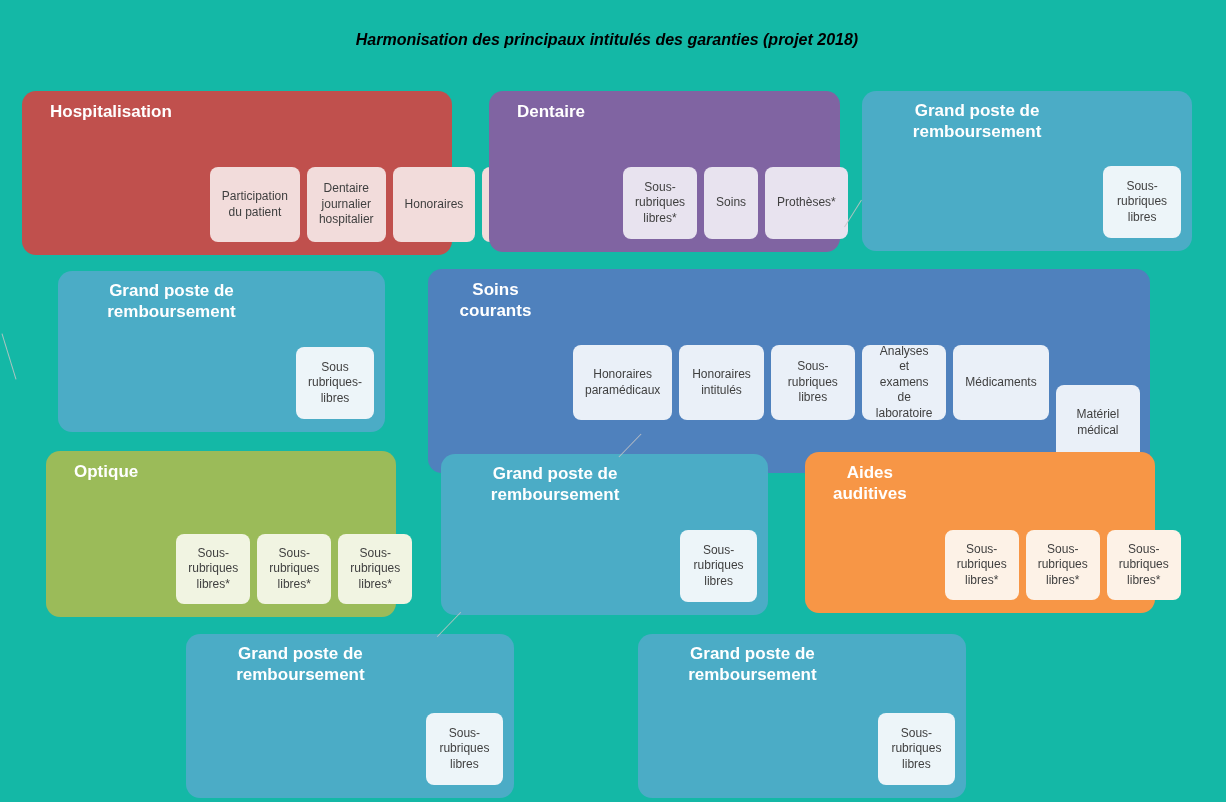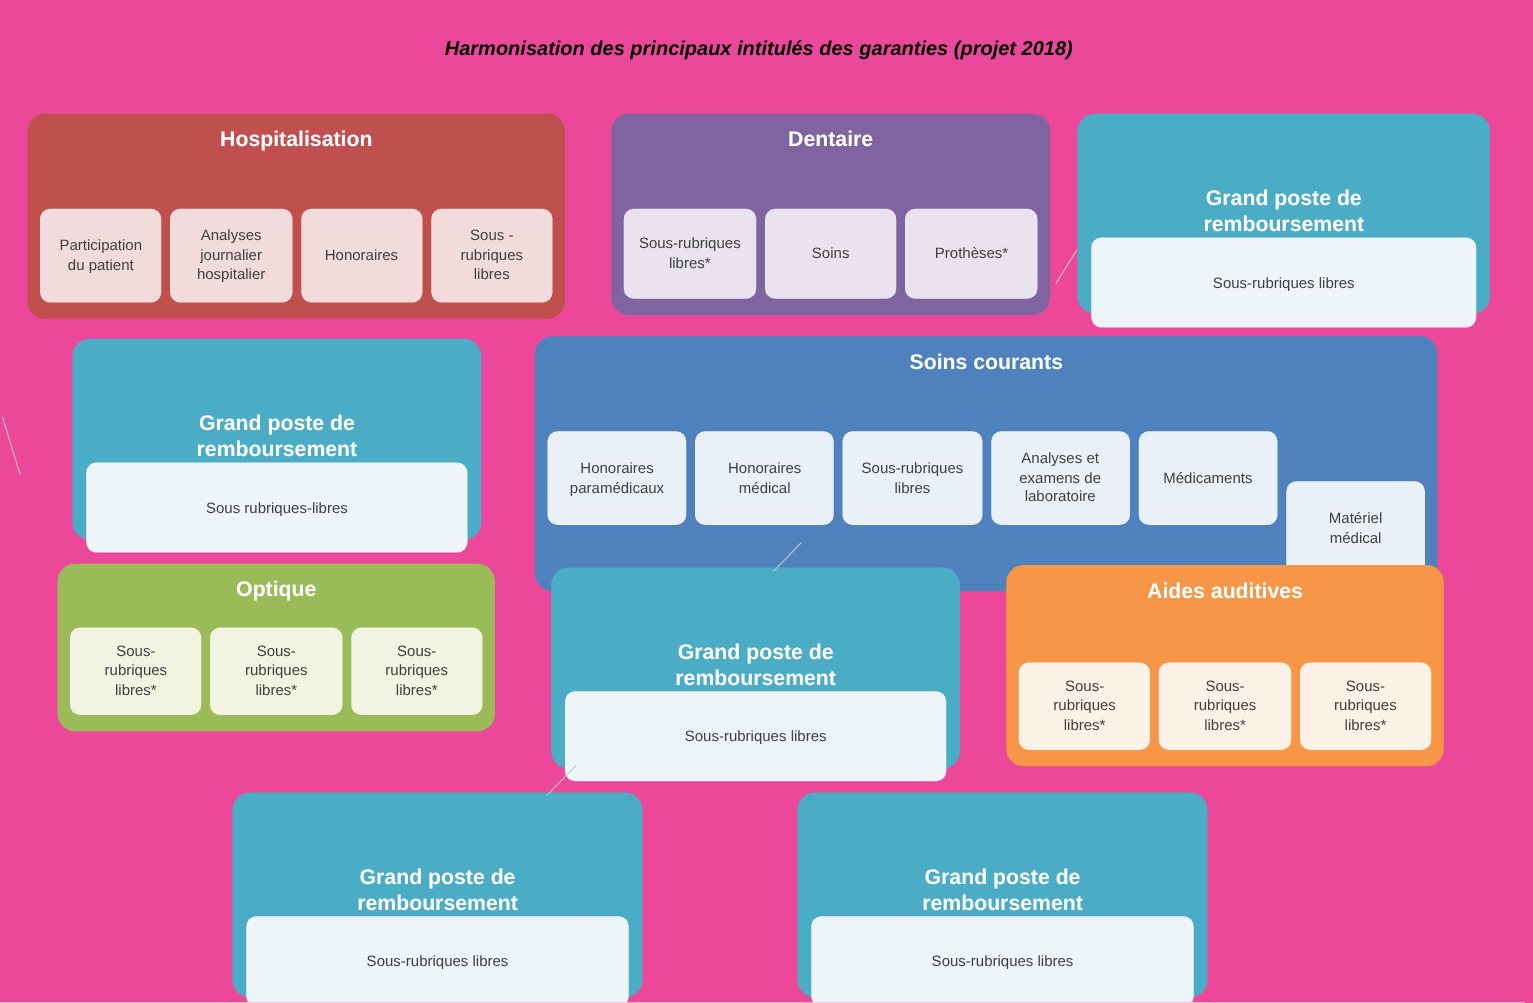--- a/index.html
+++ b/index.html
@@ -1,32 +1,32 @@
 <!DOCTYPE html>
 <html><head>
 <meta charset="utf-8">
 <style>
   html,body{margin:0;padding:0;background:#ffffff;}
   body{font-family:"Liberation Sans","DejaVu Sans",sans-serif;}
-  #canvas{position:relative;width:1226px;height:802px;background:#ec4899;overflow:hidden;}
+  #canvas{position:relative;width:1226px;height:802px;background:#14b8a6;overflow:hidden;}
 
   .page-title{
     position:absolute;top:31px;left:0;width:1214px;
     text-align:center;font-size:16px;font-weight:bold;font-style:italic;color:#000000;
   }
 
   .group{
-    position:absolute;border-radius:14px;display:flex;flex-direction:column;
+    position:absolute;border-radius:14px;display:flex;
     color:#ffffff;box-sizing:border-box;
   }
   .gtitle{
     margin:0;padding:11px 28px 0;text-align:center;
     font-size:17px;font-weight:bold;line-height:1.22;color:#ffffff;
   }
-  .group.single .gtitle{padding:10px 42px 0;margin-top:48px;}
+  .group.single .gtitle{padding:10px 42px 0;}
 
   .subs{
     margin-top:auto;display:flex;gap:7px;align-items:stretch;
     padding:0 10px 13px;
   }
   .group.single .subs{padding:0 11px 13px;}
 
   .sub{
     flex:1;height:75px;border-radius:8px;color:#3F3F3F;
     display:flex;align-items:center;justify-content:center;
@@ -46,21 +46,21 @@
 <body>
 
 <div id="canvas">
 
   <div class="page-title">Harmonisation des principaux intitulés des garanties (projet 2018)</div>
 
   <section class="group" style="left: 22px; top: 91px; width: 430px; height: 164px; background: rgb(192, 80, 77);">
     <h2 class="gtitle">Hospitalisation</h2>
     <div class="subs">
       <div class="sub" style="background: rgb(242, 220, 219);">Participation du patient</div>
-      <div class="sub" style="background: rgb(242, 220, 219);">Analyses journalier hospitalier</div>
+      <div class="sub" style="background: rgb(242, 220, 219);">Dentaire journalier hospitalier</div>
       <div class="sub" style="background: rgb(242, 220, 219);">Honoraires</div>
       <div class="sub" style="background: rgb(242, 220, 219);">Sous - rubriques libres</div>
     </div>
   </section>
 
   <section class="group sub-h72" style="left: 489px; top: 91px; width: 351px; height: 161px; background: rgb(128, 100, 162);">
     <h2 class="gtitle">Dentaire</h2>
     <div class="subs">
       <div class="sub" style="background: rgb(232, 227, 239);">Sous-rubriques libres*</div>
       <div class="sub" style="background: rgb(232, 227, 239);">Soins</div>
@@ -79,29 +79,29 @@
     <h2 class="gtitle">Grand poste de remboursement</h2>
     <div class="subs">
       <div class="sub" style="background: rgb(237, 245, 249);">Sous rubriques-libres</div>
     </div>
   </section>
 
   <section class="group" style="left: 428px; top: 269px; width: 722px; height: 204px; background: rgb(79, 129, 189);">
     <h2 class="gtitle">Soins courants</h2>
     <div class="subs">
       <div class="sub" style="background: rgb(234, 240, 248);">Honoraires paramédicaux</div>
-      <div class="sub" style="background: rgb(234, 240, 248);">Honoraires médical</div>
+      <div class="sub" style="background: rgb(234, 240, 248);">Honoraires intitulés</div>
       <div class="sub" style="background: rgb(234, 240, 248);">Sous-rubriques libres</div>
       <div class="sub" style="background: rgb(234, 240, 248);">Analyses et examens de laboratoire</div>
       <div class="sub" style="background: rgb(234, 240, 248);">Médicaments</div>
       <div class="sub" style="background: rgb(234, 240, 248); margin-top: 40px;">Matériel médical</div>
     </div>
   </section>
 
-  <section class="group sub-h70" style="left: 46px; top: 451px; width: 350px; height: 134px; background: rgb(155, 187, 89); justify-content: flex-end;">
+  <section class="group sub-h70" style="left: 46px; top: 451px; width: 350px; height: 166px; background: rgb(155, 187, 89);">
     <h2 class="gtitle">Optique</h2>
     <div class="subs">
       <div class="sub" style="background: rgb(241, 244, 226);">Sous-rubriques libres*</div>
       <div class="sub" style="background: rgb(241, 244, 226);">Sous-rubriques libres*</div>
       <div class="sub" style="background: rgb(241, 244, 226);">Sous-rubriques libres*</div>
     </div>
   </section>
 
   <section class="group single" style="left: 441px; top: 454px; width: 327px; height: 161px; background: rgb(75, 172, 198);">
     <h2 class="gtitle">Grand poste de remboursement</h2>

